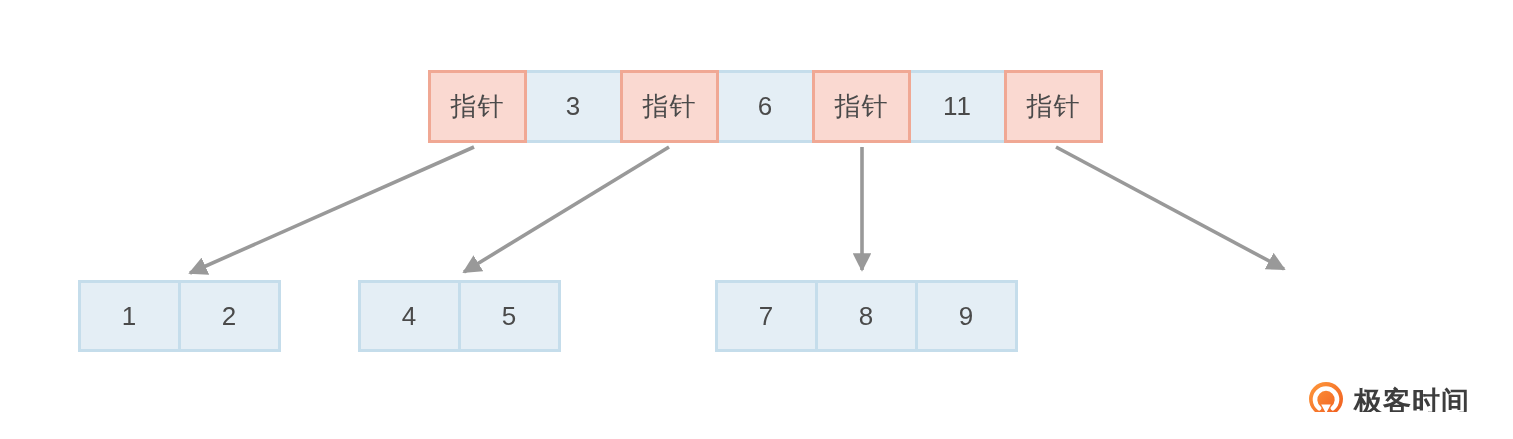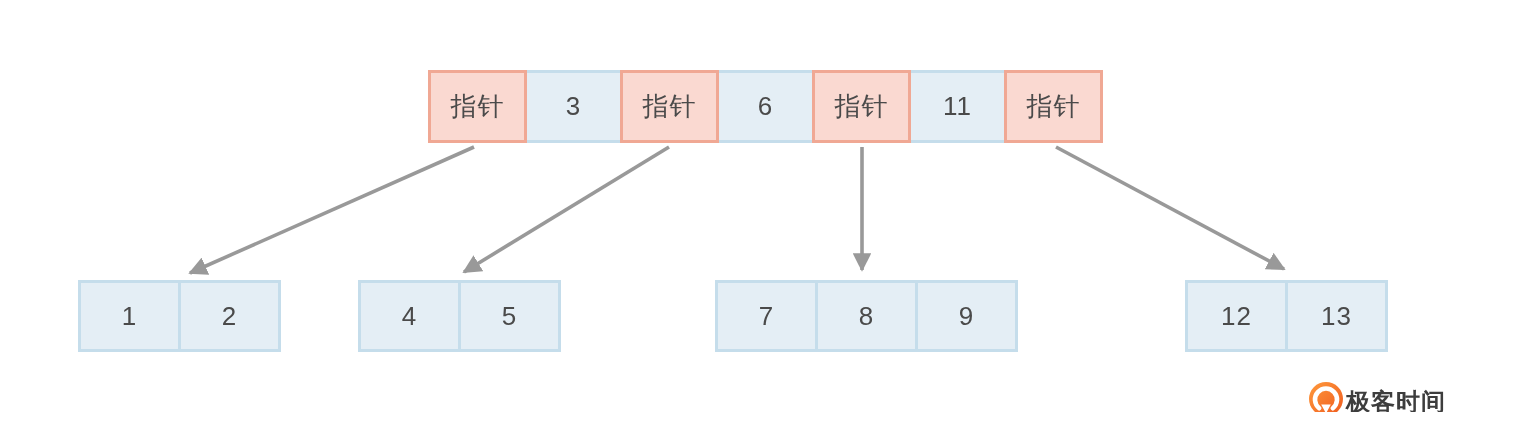--- a/index.html
+++ b/index.html
@@ -68,24 +68,24 @@
     display: flex;
     align-items: center;
     z-index: 2;
   }
   .brand-icon {
     width: 40px;
     height: 44px;
     display: block;
   }
   .brand-name {
-    font-size: 24px;
+    font-size: 28px;
     font-weight: 600;
     color: #3d3d3d;
-    margin-left: 0;
+    margin-left: 8px;
     letter-spacing: 1px;
     line-height: 40px;
   }
 </style>
 </head>
 <body>
 
 <div class="stage">
 
   <svg class="arrows" viewBox="0 0 1513 439" xmlns="http://www.w3.org/2000/svg">
@@ -119,24 +119,20 @@
     <div class="cell">4</div>
     <div class="cell">5</div>
   </div>
 
   <div class="node-row leaf" style="left:715px; top:280px;">
     <div class="cell">7</div>
     <div class="cell">8</div>
     <div class="cell">9</div>
   </div>
 
-  <div class="node-row leaf" style="left:1185px; top:280px;">
-    <div class="cell">12</div>
-    <div class="cell">13</div>
-  </div>
 
   <div class="brand">
     <svg class="brand-icon" viewBox="0 0 40 44" xmlns="http://www.w3.org/2000/svg">
       <defs>
         <linearGradient id="og" x1="0" y1="0" x2="1" y2="1">
           <stop offset="0" stop-color="#ff9a3c"></stop>
           <stop offset="1" stop-color="#ef5a1e"></stop>
         </linearGradient>
       </defs>
 

